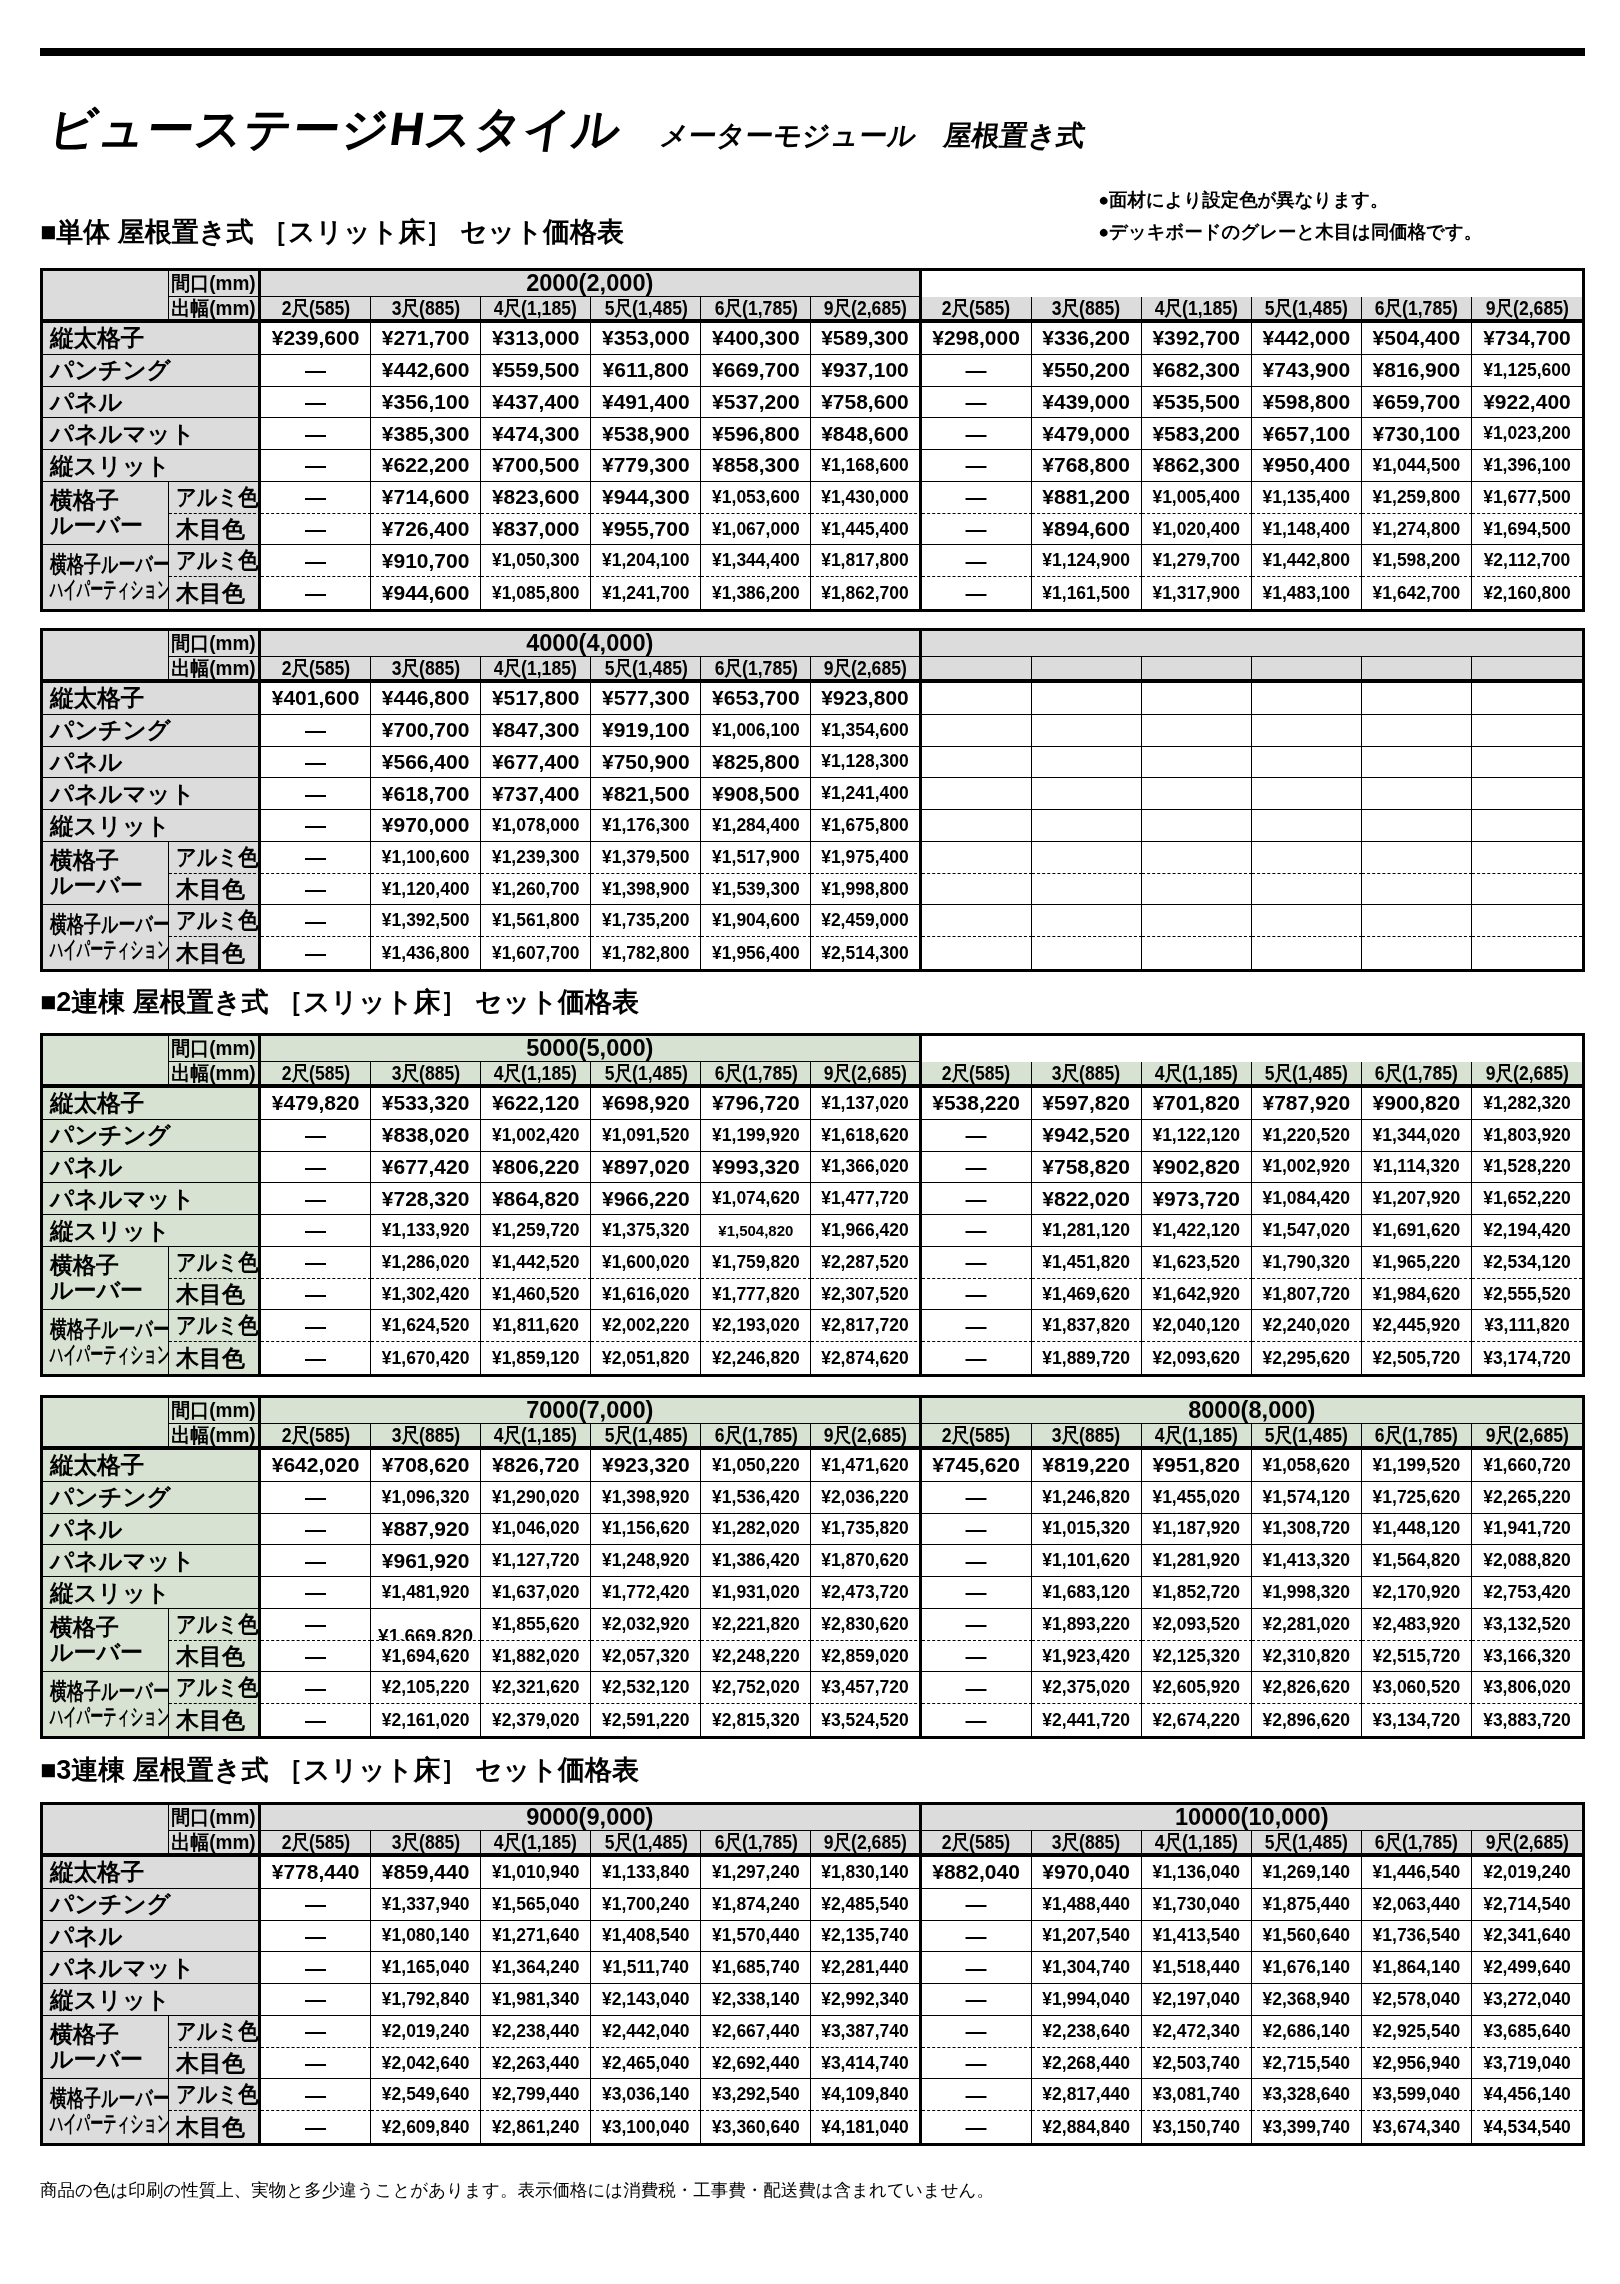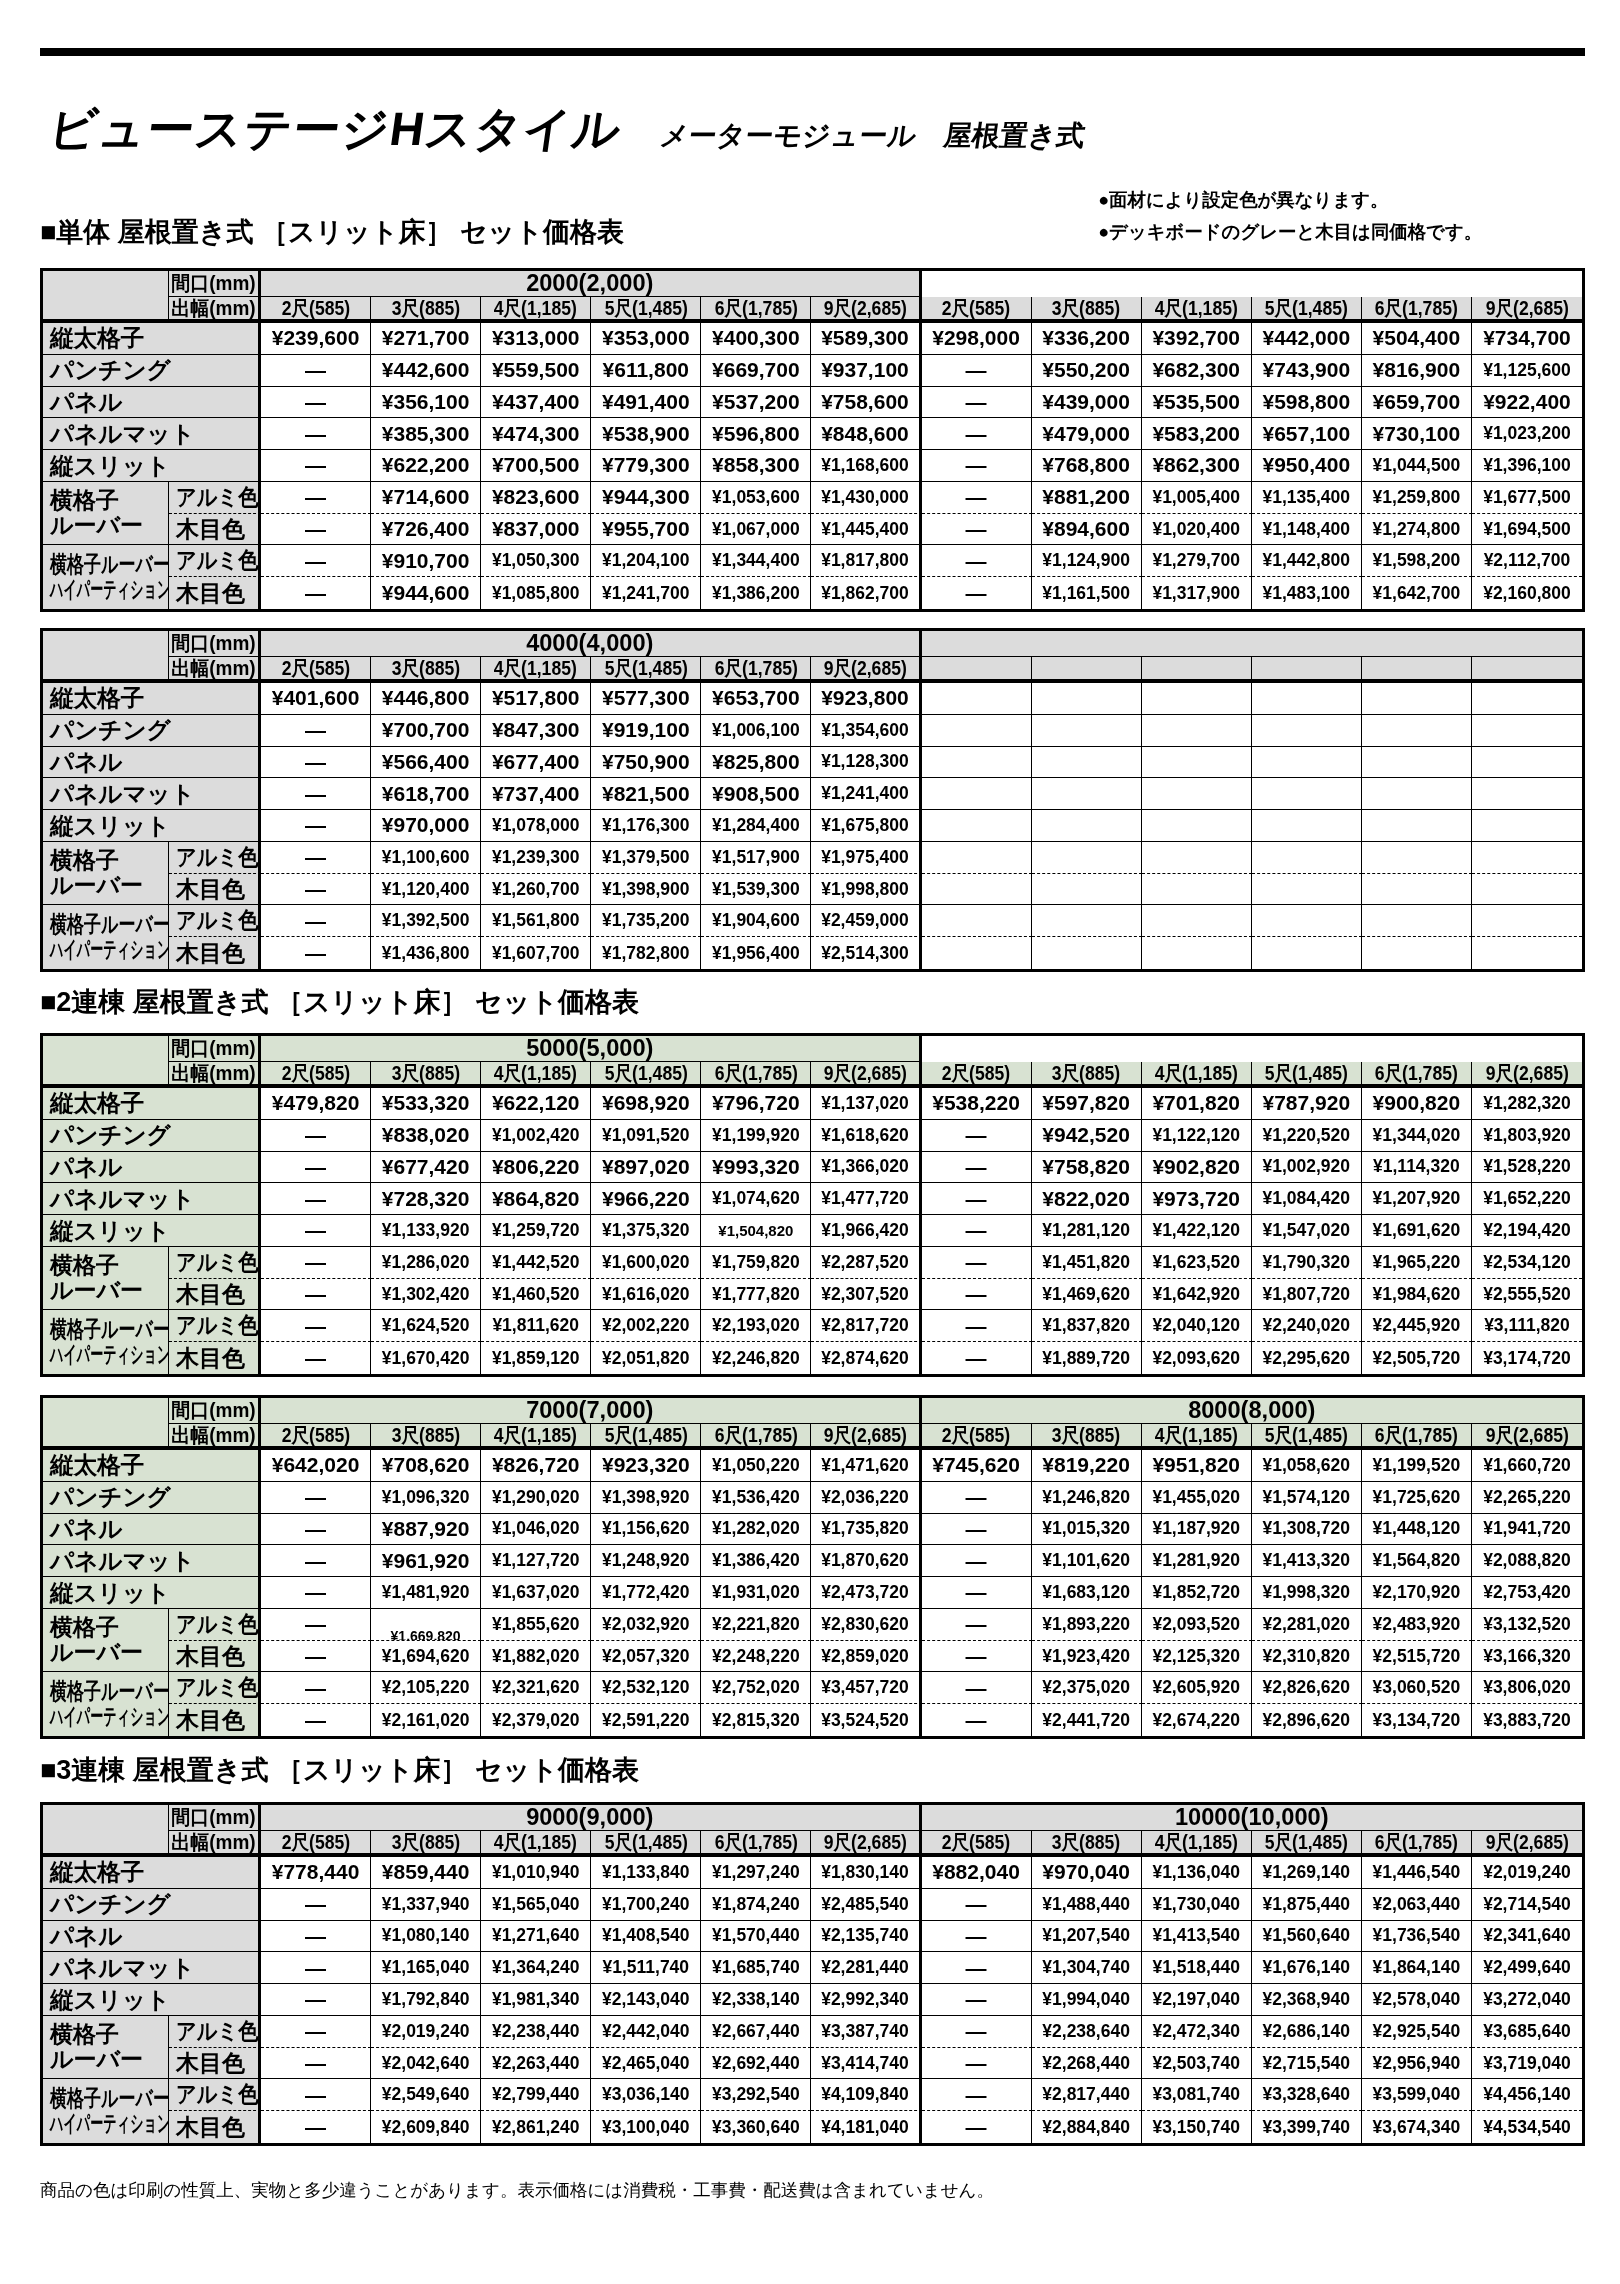--- a/index.html
+++ b/index.html
@@ -1418,21 +1418,21 @@
     <div class="c val bb2 br2" style="grid-area: 7 / 13 / 8 / 14;">
       <span style="font-size: 17.5px;">¥2,170,920</span>
     </div>
     <div class="c val bb2 " style="grid-area: 7 / 14 / 8 / 15;">
       <span style="font-size: 17.5px;">¥2,753,420</span>
     </div>
     <div class="c val bbd br2" style="grid-area: 8 / 3 / 9 / 4;">
       <span style="font-size: 21px;">—</span>
     </div>
     <div class="c val bbd br2" style="grid-area: 8 / 4 / 9 / 5;">
-      <span style="font-size: 14px; margin-top: 24px;">¥1,669,820</span>
+      <span style="font-size: 19px; margin-top: 24px;">¥1,669,820</span>
     </div>
     <div class="c val bbd br2" style="grid-area: 8 / 5 / 9 / 6;">
       <span style="font-size: 17.5px;">¥1,855,620</span>
     </div>
     <div class="c val bbd br2" style="grid-area: 8 / 6 / 9 / 7;">
       <span style="font-size: 17.5px;">¥2,032,920</span>
     </div>
     <div class="c val bbd br2" style="grid-area: 8 / 7 / 9 / 8;">
       <span style="font-size: 17.5px;">¥2,221,820</span>
     </div>

